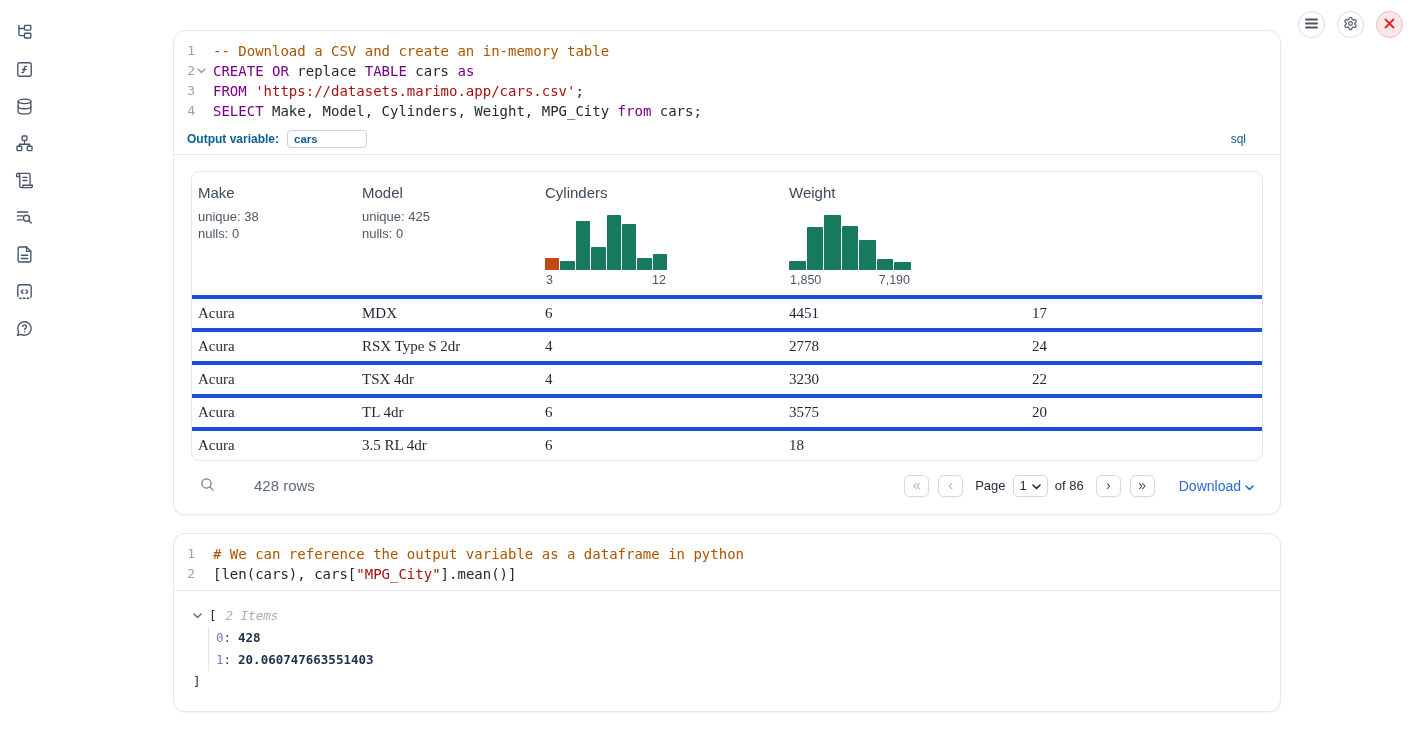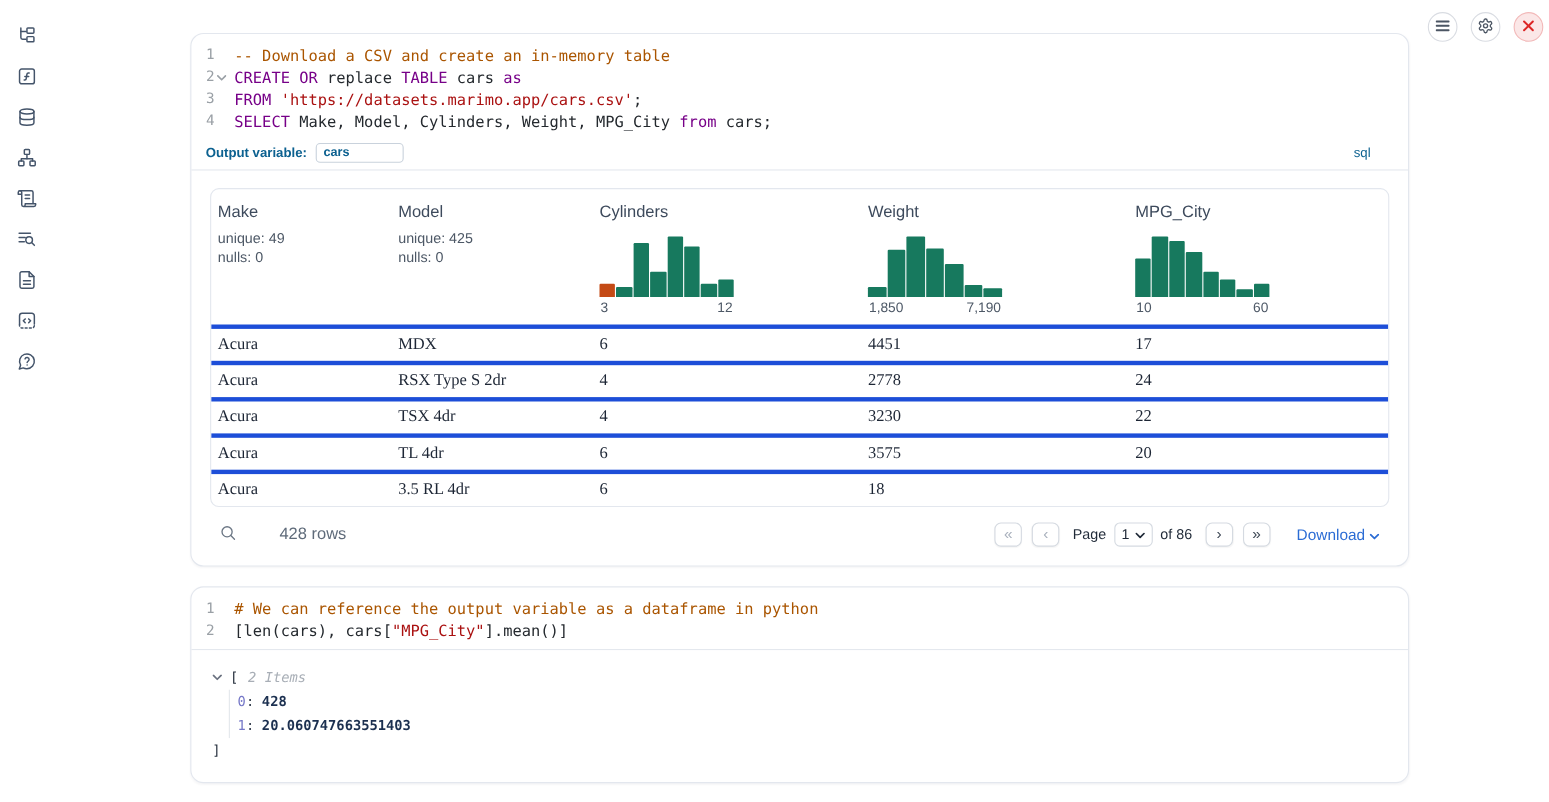--- a/index.html
+++ b/index.html
@@ -192,21 +192,21 @@
     <input class="outvar-input" value="cars" style="">
     <span class="flexspace"></span>
     <span class="lang-badge">sql</span>
   </div>
 
   <div class="table-section">
     <div class="data-table">
       <div class="t-grid" id="table-header">
           <div class="th">
             <div class="th-label">Make</div>
-            <div class="th-stat">unique: 49</div>
+            <div class="th-stat">unique: 38</div>
             <div class="th-stat">nulls: 0</div>
           </div>
           <div class="th">
             <div class="th-label">Model</div>
             <div class="th-stat">unique: 425</div>
             <div class="th-stat">nulls: 0</div>
           </div>
           <div class="th">
             <div class="th-label">Cylinders</div>
             <div class="hist-wrap">
@@ -234,39 +234,20 @@
                 <div class="bar" style="height: 78%; background: rgb(23, 121, 94);"></div>
                 <div class="bar" style="height: 100%; background: rgb(23, 121, 94);"></div>
                 <div class="bar" style="height: 80%; background: rgb(23, 121, 94);"></div>
                 <div class="bar" style="height: 54%; background: rgb(23, 121, 94);"></div>
                 <div class="bar" style="height: 20%; background: rgb(23, 121, 94);"></div>
                 <div class="bar" style="height: 15%; background: rgb(23, 121, 94);"></div>
               </div>
               <div class="hist-labels">
                 <span>1,850</span>
                 <span>7,190</span>
-              </div>
-            </div>
-          </div>
-          <div class="th">
-            <div class="th-label">MPG_City</div>
-            <div class="hist-wrap">
-              <div class="hist">
-                <div class="bar" style="height: 64%; background: rgb(23, 121, 94);"></div>
-                <div class="bar" style="height: 100%; background: rgb(23, 121, 94);"></div>
-                <div class="bar" style="height: 92%; background: rgb(23, 121, 94);"></div>
-                <div class="bar" style="height: 74%; background: rgb(23, 121, 94);"></div>
-                <div class="bar" style="height: 42%; background: rgb(23, 121, 94);"></div>
-                <div class="bar" style="height: 30%; background: rgb(23, 121, 94);"></div>
-                <div class="bar" style="height: 13%; background: rgb(23, 121, 94);"></div>
-                <div class="bar" style="height: 22%; background: rgb(23, 121, 94);"></div>
-              </div>
-              <div class="hist-labels">
-                <span>10</span>
-                <span>60</span>
               </div>
             </div>
           </div>
         </div>
       <div id="table-body">
           <div class="t-grid tr">
             <div class="td">Acura</div>
             <div class="td">MDX</div>
             <div class="td">6</div>
             <div class="td">4451</div>

